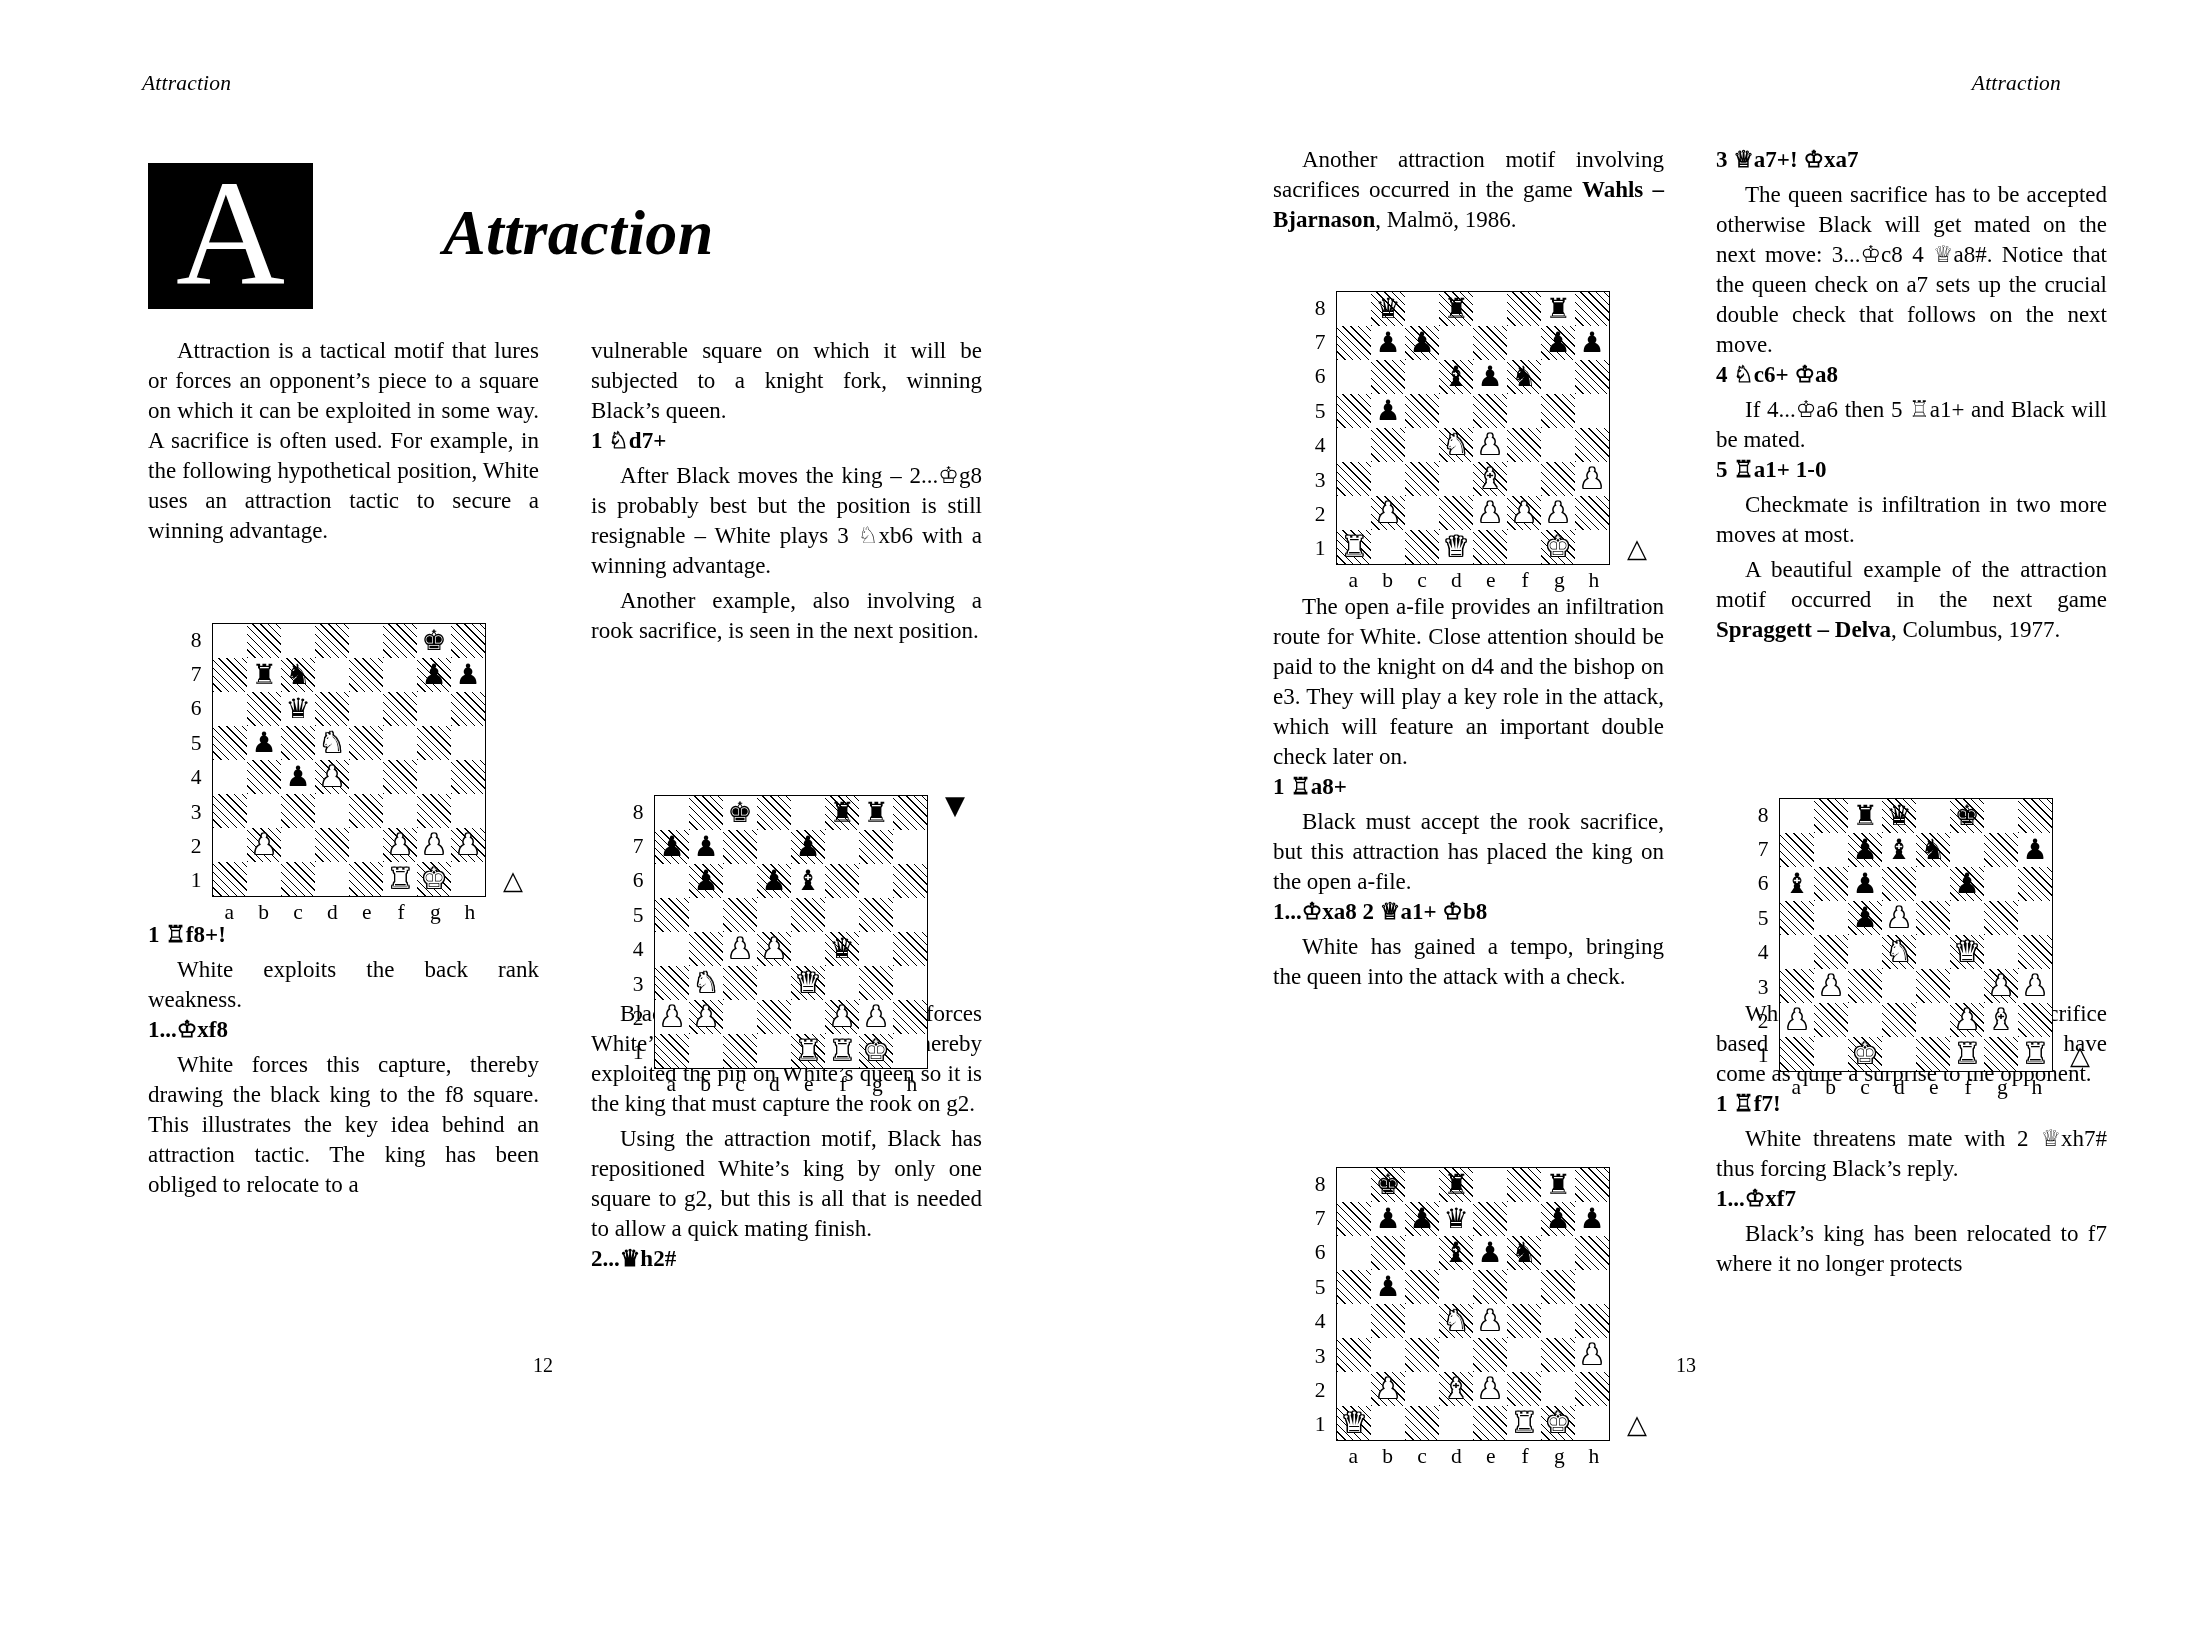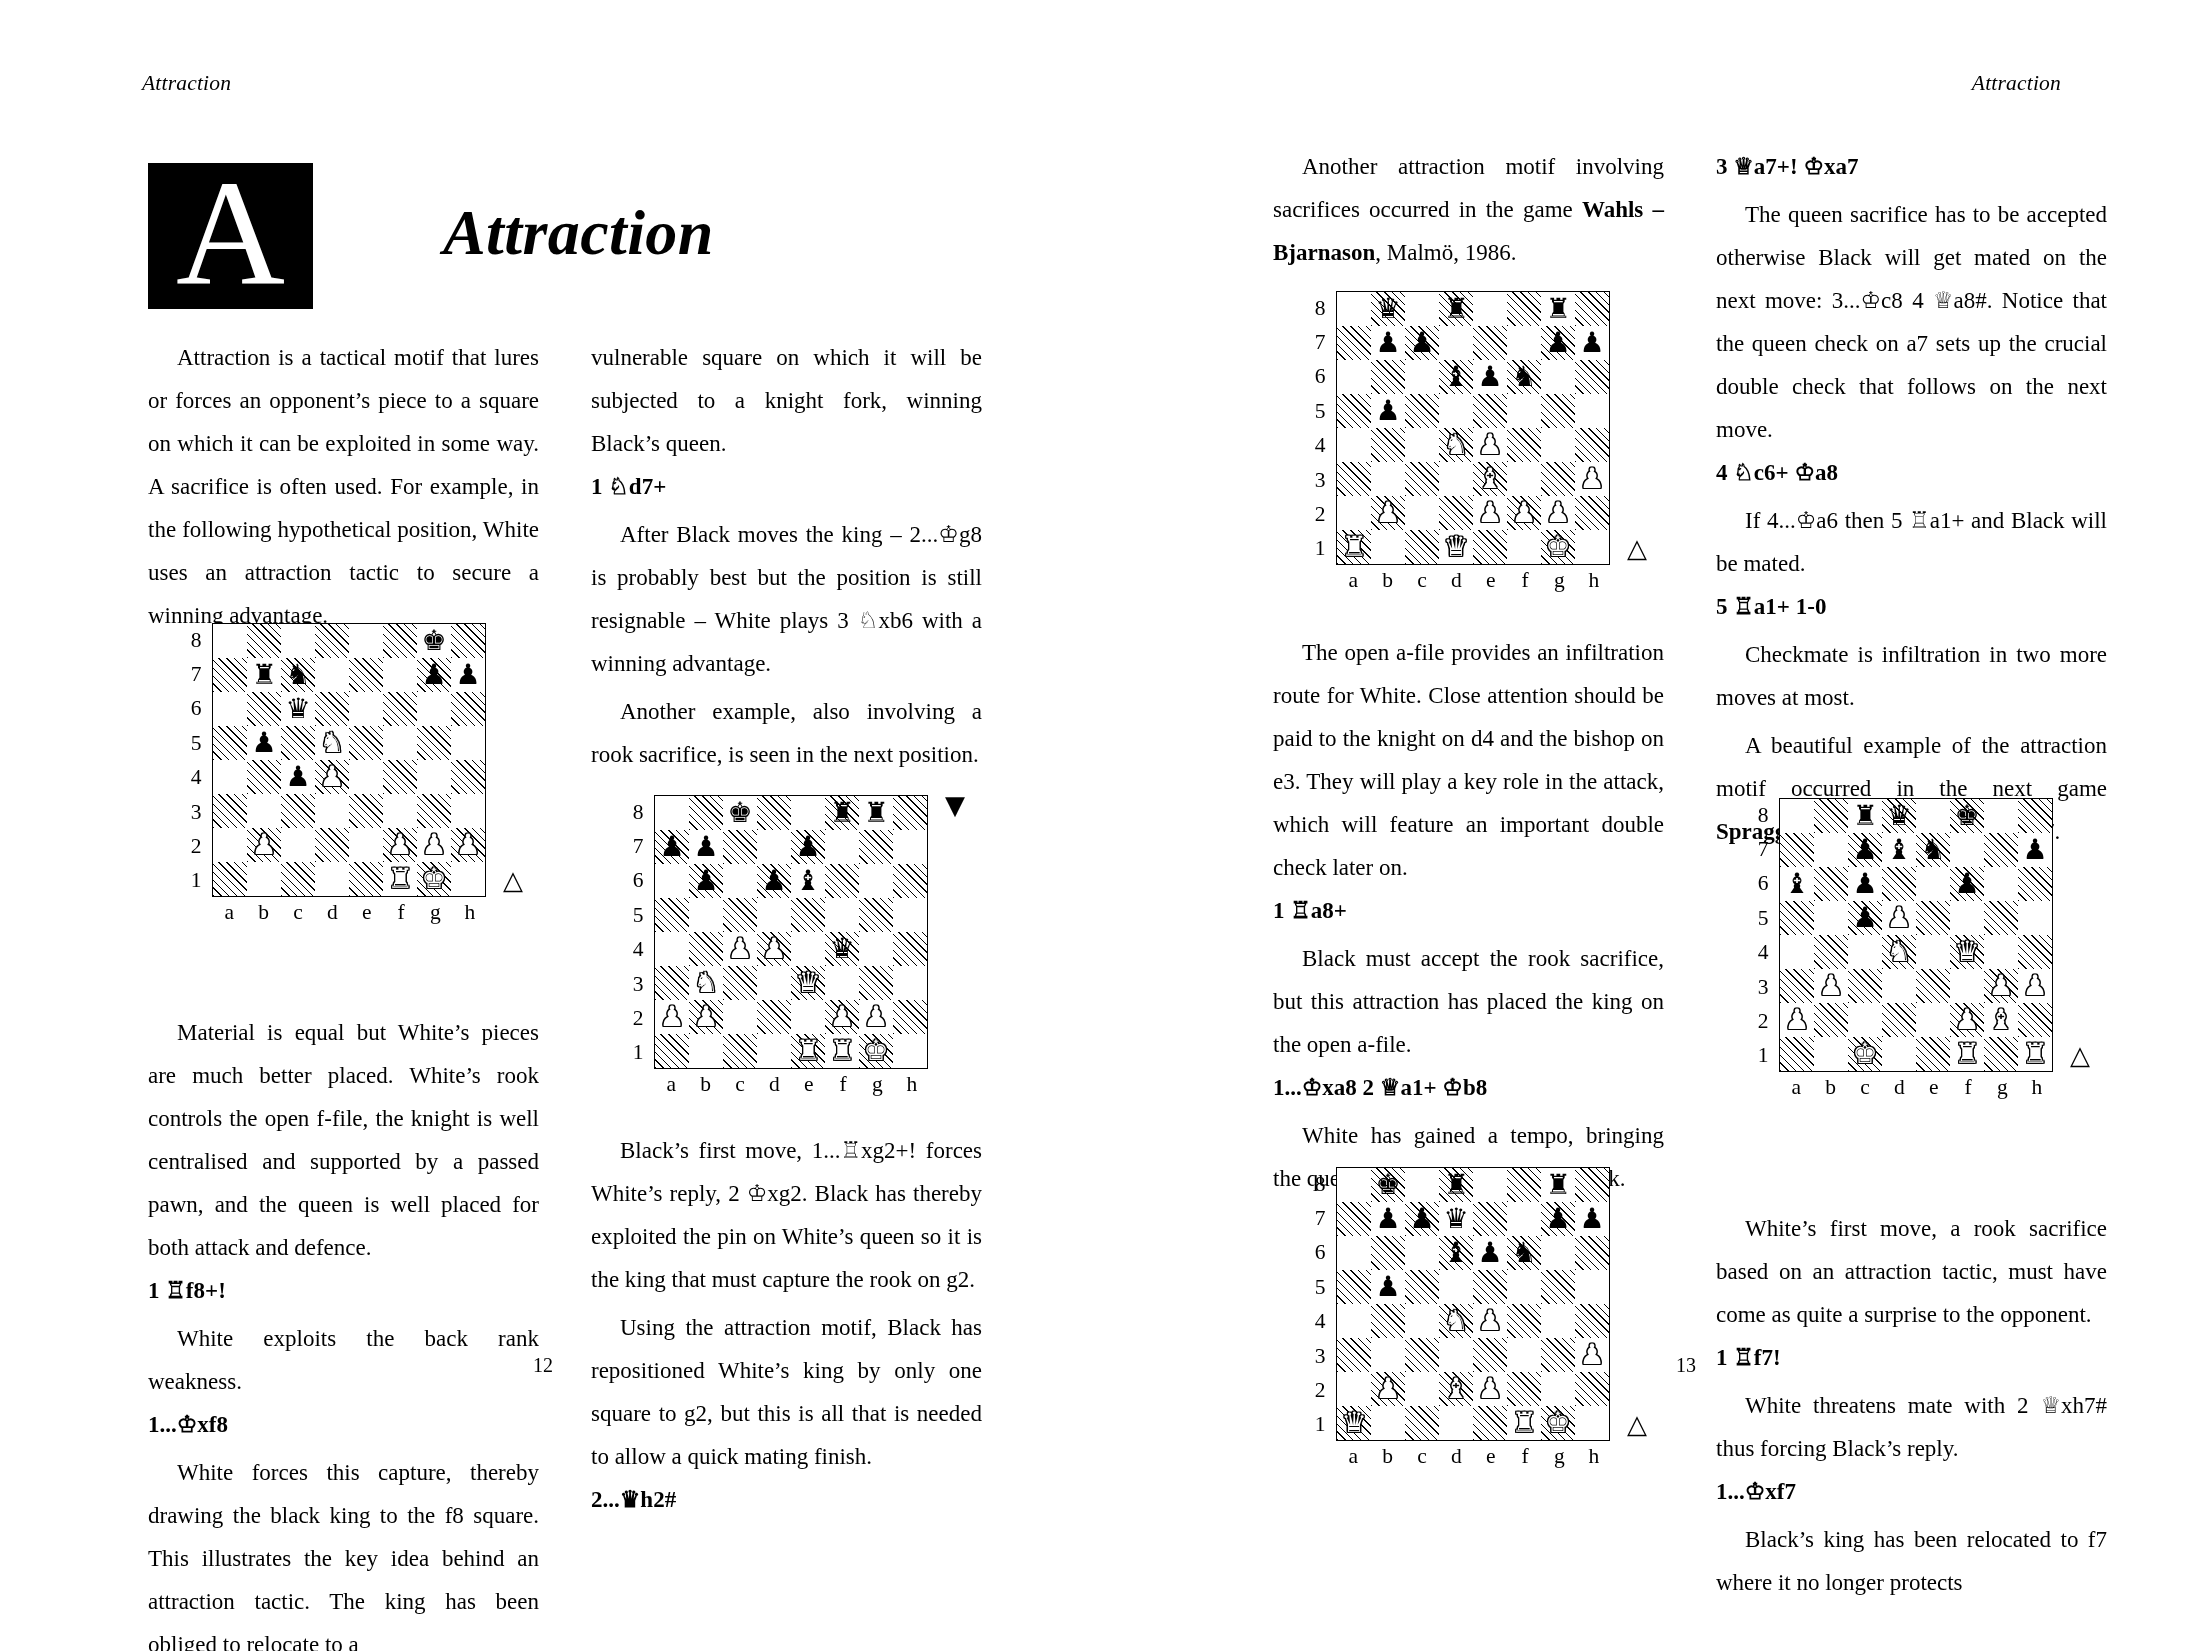--- a/index.html
+++ b/index.html
@@ -38,21 +38,21 @@
     position:absolute;left:443px;top:196px;
     font-style:italic;font-weight:bold;font-size:64px;
     letter-spacing:0.4px;
   }
 
   
   .col{
     position:absolute;
     width:391px;
     font-size:23px;
-    line-height:43px;
+    line-height:30px;
     text-align:justify;
     text-justify:inter-word;
     hyphens:none;
   }
   .col p{margin:0 0 0 0;}
   .col p.ind{text-indent:29px;}
   .col p.gap{margin-top:5px;}
   .move{font-weight:bold;margin-top:17px;margin-bottom:0;}
 
   
@@ -121,21 +121,20 @@
   <div class="runhead left">Attraction</div>
   <div class="runhead right">Attraction</div>
 
   <div class="dropcap">A</div>
   <div class="chapter-title">Attraction</div>
 
   <div class="col" id="c1">
     <p class="ind">Attraction is a tactical motif that lures or forces an opponent’s piece to a square on which it can be exploited in some way. A sacrifice is often used. For example, in the following hypothetical position, White uses an attraction tactic to secure a winning advantage.</p>
     <div style="height:272px"></div>
     <div style="height:102px"></div>
-    <p class="ind">Material is equal but White’s pieces are much better placed. White’s rook controls the open f-file, the knight is well centralised and supported by a passed pawn, and the queen is well placed for both attack and defence.</p>
     <p class="move">1 ♖f8+!</p>
     <p class="ind gap">White exploits the back rank weakness.</p>
     <p class="move">1...♔xf8</p>
     <p class="ind gap">White forces this capture, thereby drawing the black king to the f8 square. This illustrates the key idea behind an attraction tactic. The king has been obliged to relocate to a</p>
   </div>
 
   <div class="col" id="c2">
     <p>vulnerable square on which it will be subjected to a knight fork, winning Black’s queen.</p>
     <p class="move">1 ♘d7+</p>
     <p class="ind gap">After Black moves the king – 2...♔g8 is probably best but the position is still resignable – White plays 3 ♘xb6 with a winning advantage.</p>

